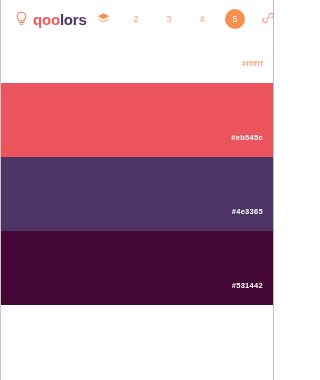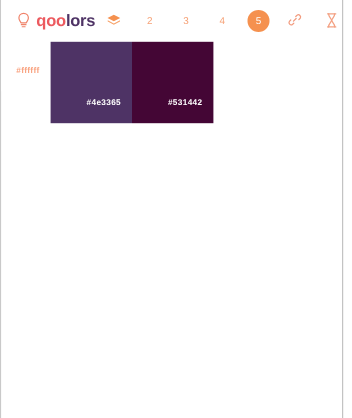--- a/index.html
+++ b/index.html
@@ -5,21 +5,21 @@
   * { box-sizing: border-box; margin: 0; padding: 0; }
   html, body {
     width: 318px;
     height: 380px;
     overflow: hidden;
     font-family: "Liberation Sans", sans-serif;
     background: #ffffff;
   }
   #app {
     position: relative;
-    width: 312px;
+    width: 274px;
     height: 380px;
     background: #ffffff;
     border-left: 1px solid #c9c9c9;
     border-right: 1px solid #bdbdbd;
     overflow: hidden;
   }
 
   
   .header {
     position: relative;
@@ -89,21 +89,21 @@
   .nav-icon { display: block; }
 
   
   .palette {
     position: absolute;
     left: 0;
     right: 0;
     top: 38px;
     bottom: 0;
     display: flex;
-    flex-direction: row;
+    flex-direction: column;
   }
   .swatch {
     position: relative;
     width: 100%;
     display: flex;
     align-items: flex-end;
     justify-content: flex-end;
   }
   .swatch-label {
     font-size: 7.5px;
@@ -184,20 +184,23 @@
     </nav>
   </div>
 
   <div class="palette">
 
     <div class="swatch" id="sw0" style="background: rgb(255, 255, 255); height: 45px; flex: 0 0 45px;">
       <span class="swatch-label" id="lb0" style="color: rgb(249, 163, 129);">#ffffff</span>
     </div>
 
 
+    <div class="swatch" id="sw2" style="background: rgb(235, 84, 92); height: 74px; flex: 0 0 74px;">
+      <span class="swatch-label" id="lb2" style="color: rgb(255, 255, 255);">#eb545c</span>
+    </div>
 
     <div class="swatch" id="sw3" style="background: rgb(78, 51, 101); height: 74px; flex: 0 0 74px;">
       <span class="swatch-label" id="lb3" style="color: rgb(255, 255, 255);">#4e3365</span>
     </div>
 
     <div class="swatch" id="sw4" style="background: rgb(68, 6, 53); height: 74px; flex: 0 0 74px;">
       <span class="swatch-label" id="lb4" style="color: rgb(255, 255, 255);">#531442</span>
     </div>
 
   </div>

